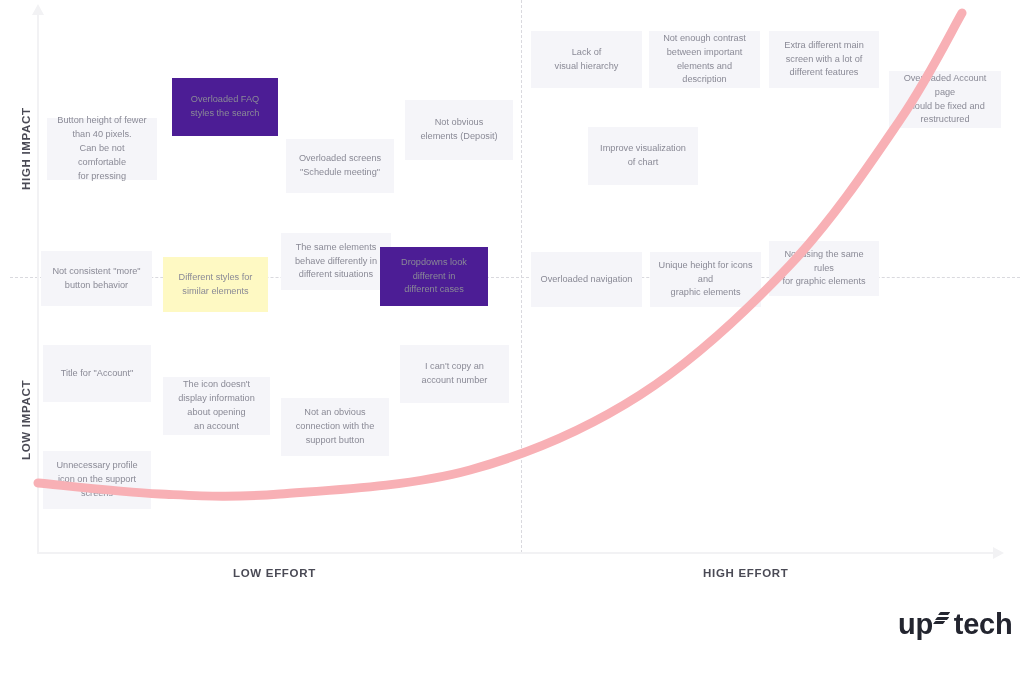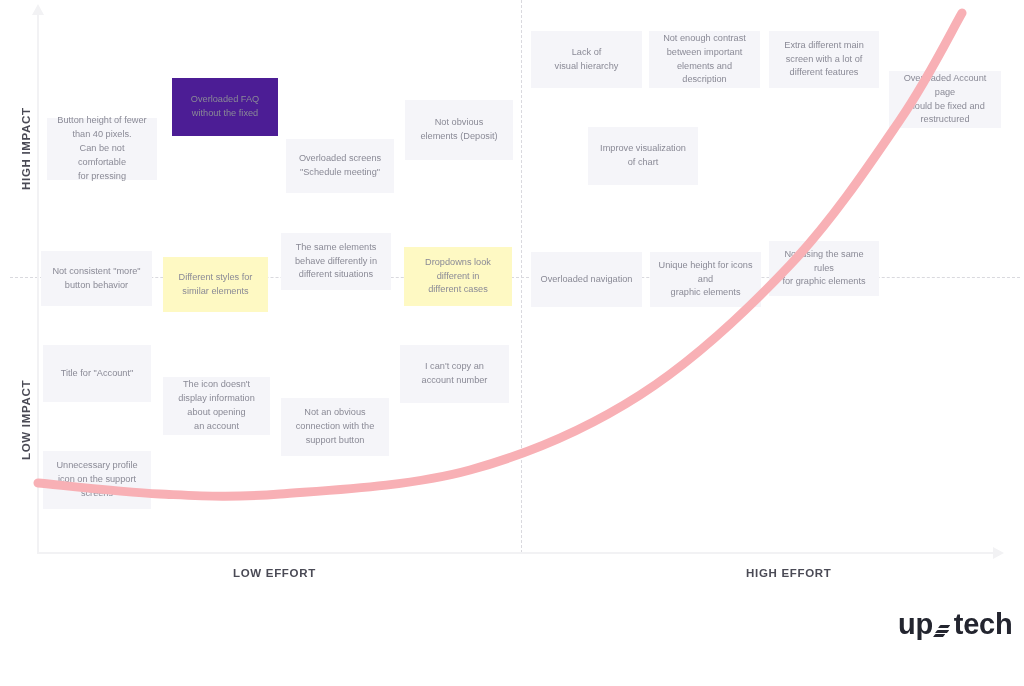--- a/index.html
+++ b/index.html
@@ -84,21 +84,21 @@
     font-size: 11.5px;
     white-space: nowrap;
   }
   .axis-caption.vertical {
     transform-origin: 0 0;
     transform: rotate(-90deg);
   }
   #label-high-impact { left: 20px; top: 190px; }
   #label-low-impact  { left: 20px; top: 460px; }
   #label-low-effort  { left: 233px; top: 567px; }
-  #label-high-effort { left: 746px; top: 567px; }
+  #label-high-effort { left: 703px; top: 567px; }
 
   
   #curve-svg {
     position: absolute;
     left: 0;
     top: 0;
     width: 1024px;
     height: 686px;
     pointer-events: none;
   }
@@ -119,21 +119,21 @@
     font-family: "Liberation Sans", sans-serif;
   }
   .card span { display: block; }
 
   
   #logo {
     position: absolute;
     left: 898px;
     top: 608px;
     display: flex;
-    align-items: flex-end;
+    align-items: flex-start;
     color: #23252f;
     font-size: 29px;
     font-weight: bold;
     letter-spacing: -0.01em;
   }
   #logo .mark {
     display: inline-block;
     width: 19px;
     height: 20px;
     position: relative;
@@ -175,21 +175,21 @@
         <div>
           <span>Button height of fewer</span>
           <span>than 40 pixels.</span>
           <span>Can be not comfortable</span>
           <span>for pressing</span>
         </div>
       </div>
       <div class="card" style="left: 172px; top: 78px; width: 106px; height: 58px; background: #4c1d95; color: rgb(138, 138, 150);">
         <div>
           <span>Overloaded FAQ</span>
-          <span>without the fixed</span>
+          <span>styles the search</span>
         </div>
       </div>
       <div class="card" style="left: 286px; top: 139px; width: 108px; height: 54px; background: rgb(245, 245, 249); color: rgb(138, 138, 150);">
         <div>
           <span>Overloaded screens</span>
           <span>"Schedule meeting"</span>
         </div>
       </div>
       <div class="card" style="left: 405px; top: 100px; width: 108px; height: 60px; background: rgb(245, 245, 249); color: rgb(138, 138, 150);">
         <div>
@@ -242,21 +242,21 @@
           <span>similar elements</span>
         </div>
       </div>
       <div class="card" style="left: 281px; top: 233px; width: 110px; height: 57px; background: rgb(245, 245, 249); color: rgb(138, 138, 150);">
         <div>
           <span>The same elements</span>
           <span>behave differently in</span>
           <span>different situations</span>
         </div>
       </div>
-      <div class="card" style="left: 404px; top: 247px; width: 108px; height: 59px; background: #fef9c3; color: rgb(138, 138, 150);">
+      <div class="card" style="left: 380px; top: 247px; width: 108px; height: 59px; background: #4c1d95; color: rgb(138, 138, 150);">
         <div>
           <span>Dropdowns look</span>
           <span>different in</span>
           <span>different cases</span>
         </div>
       </div>
       <div class="card" style="left: 531px; top: 252px; width: 111px; height: 55px; background: rgb(245, 245, 249); color: rgb(138, 138, 150);">
         <div>
           <span>Overloaded navigation</span>
         </div>

